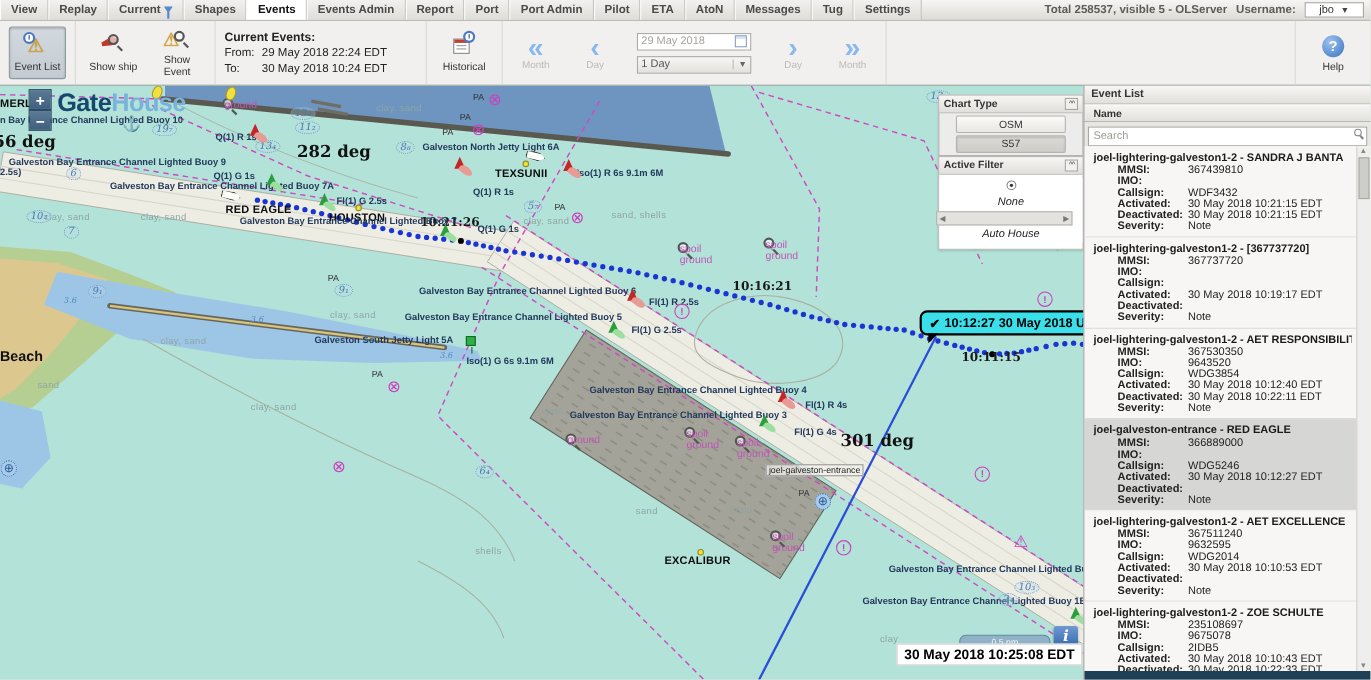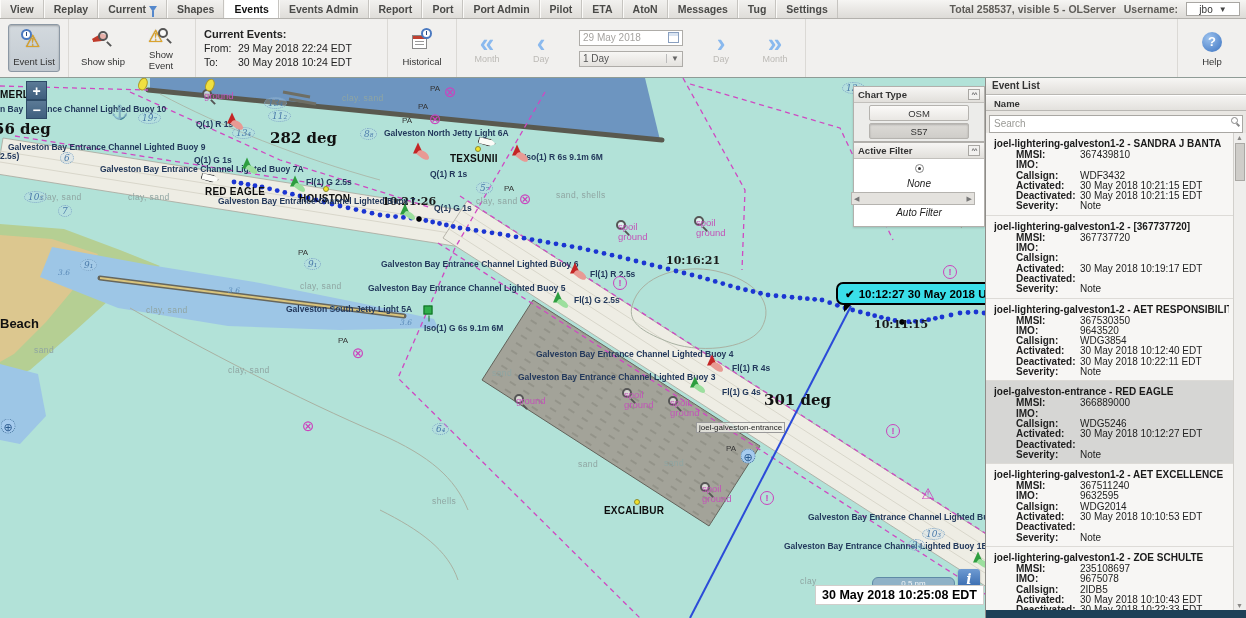--- a/index.html
+++ b/index.html
@@ -561,20 +561,23 @@
         <div class="sym wc" style="left: 893px; top: 353px;">!</div>
         <div class="sym wc" style="left: 767px; top: 420px;">!</div>
         <div class="sym wt" style="left: 928px; top: 415px;">⚠</div>
         <div class="sym anc" style="left: 120px; top: 34px;">⚓</div>
         <div class="sym anb" style="left: 748px; top: 378px;">⊕</div>
         <div class="sym anb" style="left: 8px; top: 348px;">⊕</div>
         <div class="sym ship" style="left: 210px; top: 100px;"></div>
         <div class="sym ship" style="left: 487px; top: 64px;"></div>
       </div>
 
+    <div id="gh-logo">
+      <span class="g1">Gate</span><span class="g2">House</span>
+    </div>
     <div id="zoomctl">
       <div class="zbtn">+</div>
       <div class="zbtn">−</div>
     </div>
 
     <div class="mpanel" id="chart-type-panel">
       <div class="mpanel-hdr">
         <span>Chart Type</span>
         <span class="collapse-btn">^^</span>
       </div>
@@ -587,21 +590,21 @@
         <span>Active Filter</span>
         <span class="collapse-btn">^^</span>
       </div>
       <div class="mpanel-body">
         <div class="radio-row">
           <span class="radio on"></span>
           <span class="radio-lbl">None</span>
         </div>
         <div class="radio-row">
           <span class="radio"></span>
-          <span class="radio-lbl">Auto Filter</span>
+          <span class="radio-lbl">Auto House</span>
         </div>
       </div>
     </div>
     <div id="hscroll">
       <span>◀</span>
       <span>▶</span>
     </div>
 
     <div id="callout">
       <span>✔</span>

